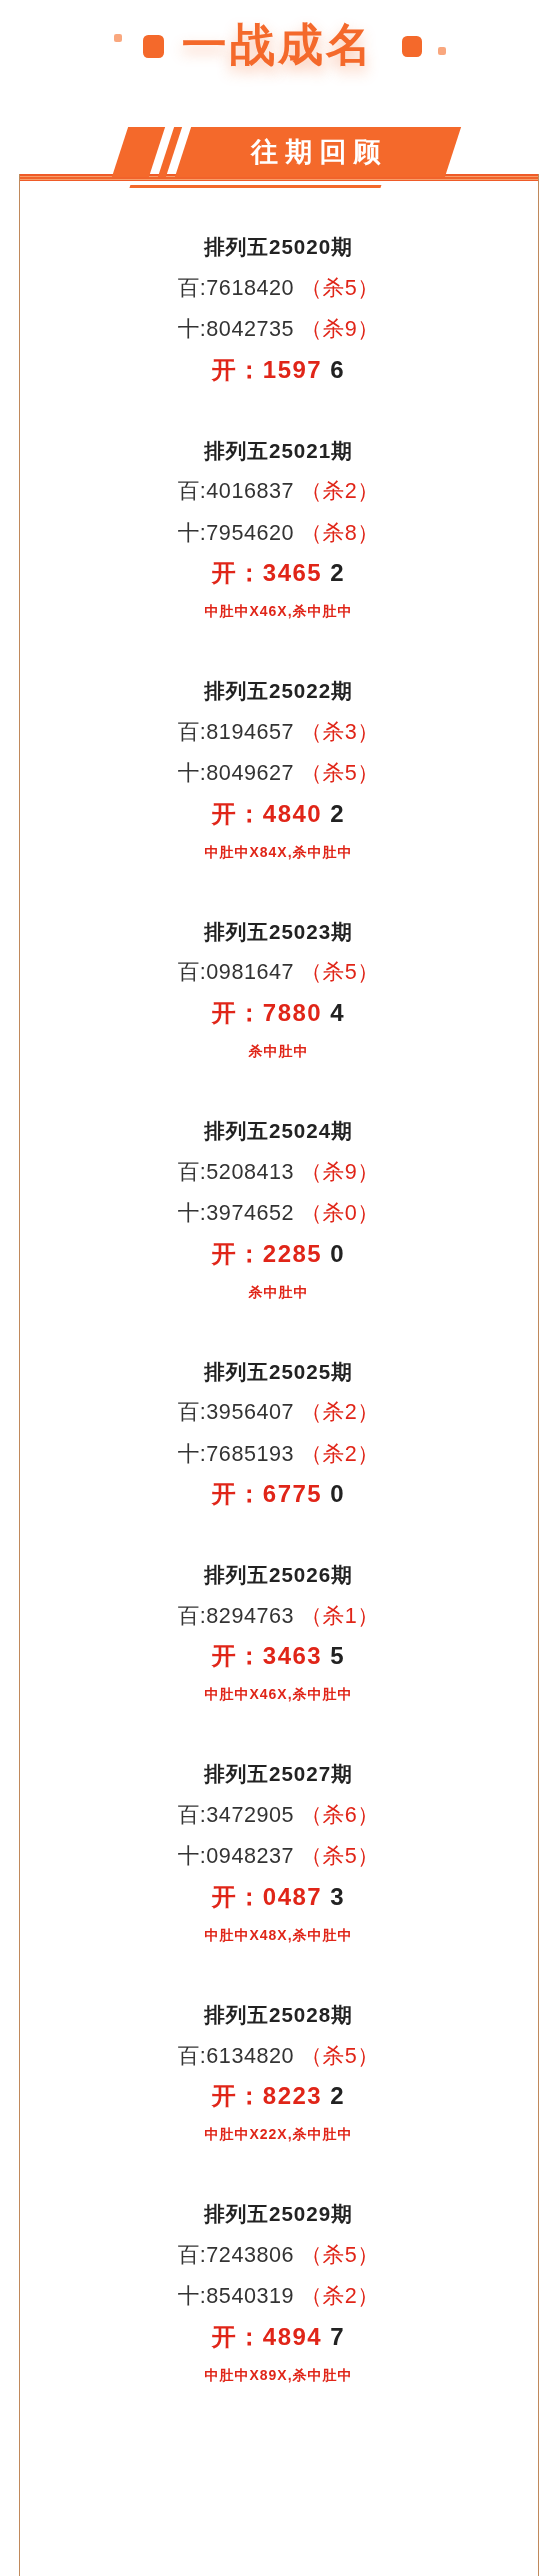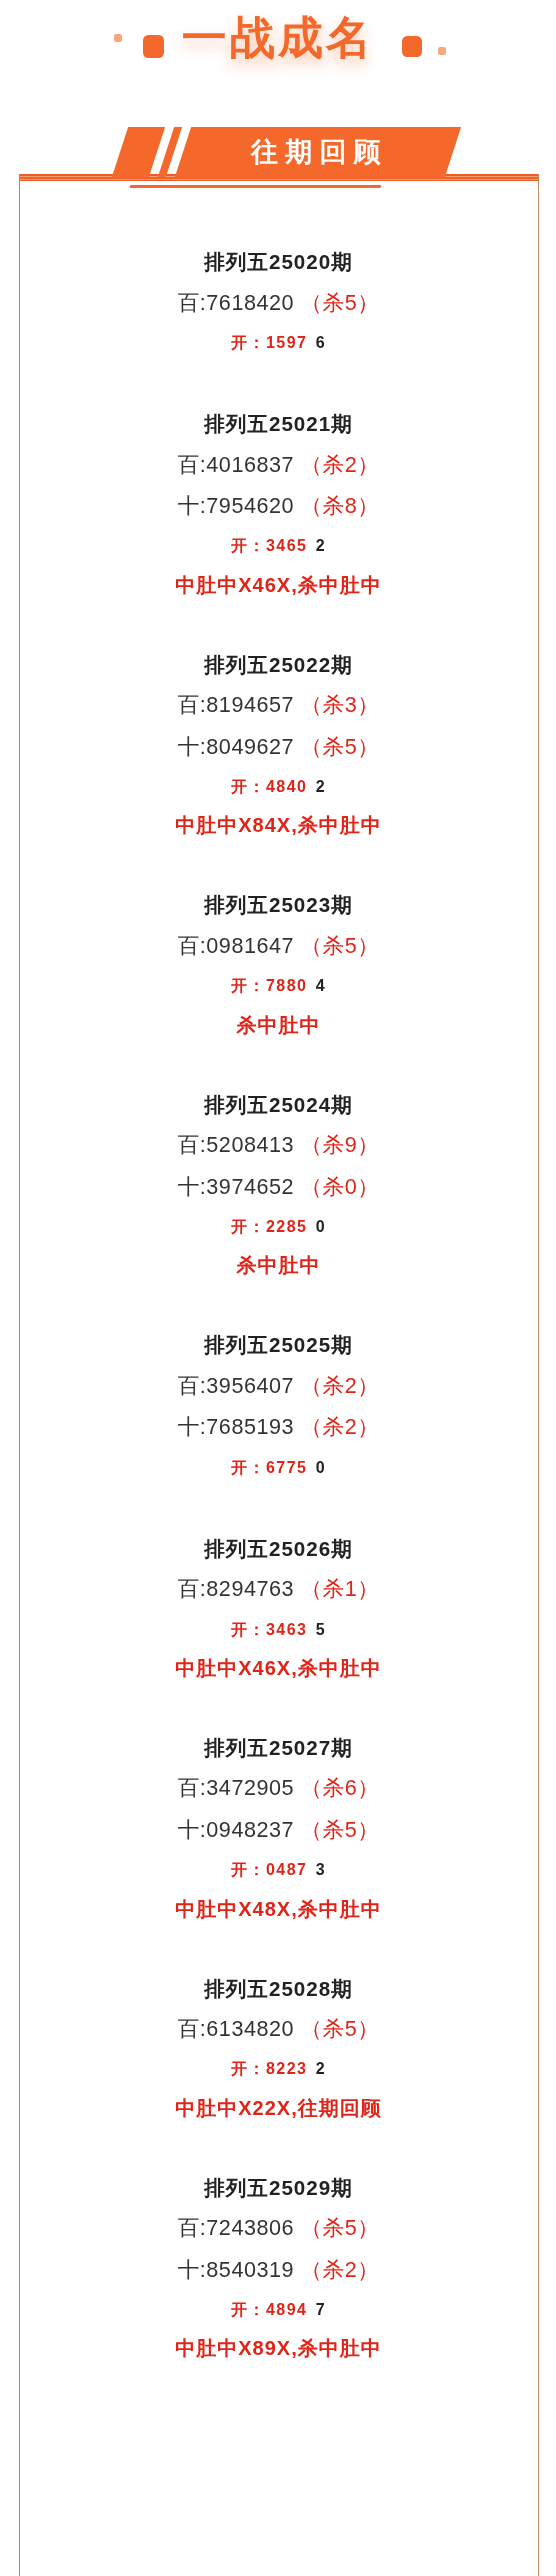--- a/index.html
+++ b/index.html
@@ -4,21 +4,21 @@
 <style>
   :root{
     --orange:#F4692B; --orange-light:#F9A77E; --red:#E02518;
     --text-dark:#222222; --text-gray:#333333; --border-tan:#C0895B; --white:#FFFFFF;
   }
   html,body{margin:0;padding:0;background:#ffffff;}
   body{font-family:"Liberation Sans","DejaVu Sans",sans-serif;}
   .page{position:relative;width:556px;height:2948px;background:#fff;overflow:hidden;margin:0 auto;}
 
   
-  .main-title{position:absolute;top:12px;left:0;width:100%;text-align:center;
+  .main-title{position:absolute;top:19px;left:0;width:100%;text-align:center;
     font-size:45px;font-weight:bold;color:var(--orange);letter-spacing:3.1px;line-height:52px;
     text-shadow:0 7.2px 13.4px rgba(244,105,43,.38);}
   .deco{position:absolute;background:var(--orange);}
   .deco.small{background:var(--orange-light);}
   .deco-l-small{left:114px;top:34px;width:8.2px;height:7.7px;border-radius:2.1px;}
   .deco-l-big{left:143px;top:35px;width:20.6px;height:23px;border-radius:5.2px;}
   .deco-r-big{left:402px;top:36px;width:19.6px;height:20.6px;border-radius:5.2px;}
   .deco-r-small{left:438px;top:47px;width:8.2px;height:8.2px;border-radius:2.1px;}
 
   
@@ -32,48 +32,49 @@
   .banner{position:absolute;left:0;width:556px;height:50px;}
   .banner .stripe{position:absolute;top:0;left:120px;width:37px;height:50px;background:var(--orange);transform:skewX(-18deg);}
   .banner .slash{position:absolute;top:0;left:166px;width:8.2px;height:50px;background:var(--orange);transform:skewX(-18deg);}
   .banner .bbody{position:absolute;top:0;left:183px;width:270px;height:50px;background:var(--orange);
     transform:skewX(-18deg);display:flex;align-items:center;justify-content:center;}
   .banner .bbody span{transform:skewX(18deg);color:#fff;font-size:27px;font-weight:bold;letter-spacing:7.2px;margin-right:-3.1px;}
   .banner .underline{position:absolute;top:58px;left:130px;width:251px;height:2.6px;background:var(--orange);transform:skewX(-18deg);}
   .banner-history{top:127px;}
 
   
-  .entries{padding-top:68px;text-align:center;}
+  .entries{padding-top:45px;text-align:center;margin-top:8px;}
   .entry{text-align:center;margin-bottom:54px;}
   .entry .period{font-size:20.6px;line-height:25px;font-weight:bold;color:var(--text-dark);letter-spacing:1px;margin:0;}
   .entry .line{margin:15.5px 0 0 0;font-size:21.6px;line-height:26px;color:var(--text-gray);letter-spacing:0.5px;}
   .entry .line .kill{color:var(--red);text-align:center;}
-  .entry .open{margin:13.4px 0 0 0;font-size:16px;line-height:28px;font-weight:bold;color:var(--red);letter-spacing:1.5px;}
+  .entry .open{margin:13.4px 0 0 0;font-size:24px;line-height:28px;font-weight:bold;color:var(--red);letter-spacing:1.5px;}
   .entry .open .last{color:var(--text-dark);margin-left:8.2px;}
-  .entry .note{margin:11.3px 0 0 0;font-size:20px;line-height:26px;font-weight:bold;color:var(--red);letter-spacing:1px;}
+  .entry .note{margin:11.3px 0 0 0;font-size:14px;line-height:26px;font-weight:bold;color:var(--red);letter-spacing:1px;}
 </style>
 </head>
 <body>
 
 <div class="page">
 
   <div>
     <span class="deco small deco-l-small"></span>
     <span class="deco deco-l-big"></span>
     <div class="main-title">一战成名</div>
     <span class="deco deco-r-big"></span>
     <span class="deco small deco-r-small"></span>
   </div>
 
   <div class="box">
     <div class="box-topbar"></div>
     <div class="entries">
   <div class="entry">
     <p class="period">排列五25020期</p>
     <p class="line"><span>百:7618420</span> <span class="kill">（杀5）</span></p>
+    <p class="line"><span>十:8042735</span> <span class="kill">（杀9）</span></p>
     <p class="open"><span>开：</span><span>1597</span><span class="last">6</span></p>
 
   </div>
 
   <div class="entry">
     <p class="period">排列五25021期</p>
     <p class="line"><span>百:4016837</span> <span class="kill">（杀2）</span></p>
     <p class="line"><span>十:7954620</span> <span class="kill">（杀8）</span></p>
     <p class="open"><span>开：</span><span>3465</span><span class="last">2</span></p>
     <p class="note">中肚中X46X,杀中肚中</p>
@@ -121,21 +122,21 @@
     <p class="line"><span>百:3472905</span> <span class="kill">（杀6）</span></p>
     <p class="line"><span>十:0948237</span> <span class="kill">（杀5）</span></p>
     <p class="open"><span>开：</span><span>0487</span><span class="last">3</span></p>
     <p class="note">中肚中X48X,杀中肚中</p>
   </div>
 
   <div class="entry">
     <p class="period">排列五25028期</p>
     <p class="line"><span>百:6134820</span> <span class="kill">（杀5）</span></p>
     <p class="open"><span>开：</span><span>8223</span><span class="last">2</span></p>
-    <p class="note">中肚中X22X,往期回顾</p>
+    <p class="note">中肚中X22X,杀中肚中</p>
   </div>
 
   <div class="entry">
     <p class="period">排列五25029期</p>
     <p class="line"><span>百:7243806</span> <span class="kill">（杀5）</span></p>
     <p class="line"><span>十:8540319</span> <span class="kill">（杀2）</span></p>
     <p class="open"><span>开：</span><span>4894</span><span class="last">7</span></p>
     <p class="note">中肚中X89X,杀中肚中</p>
   </div>
 </div>

